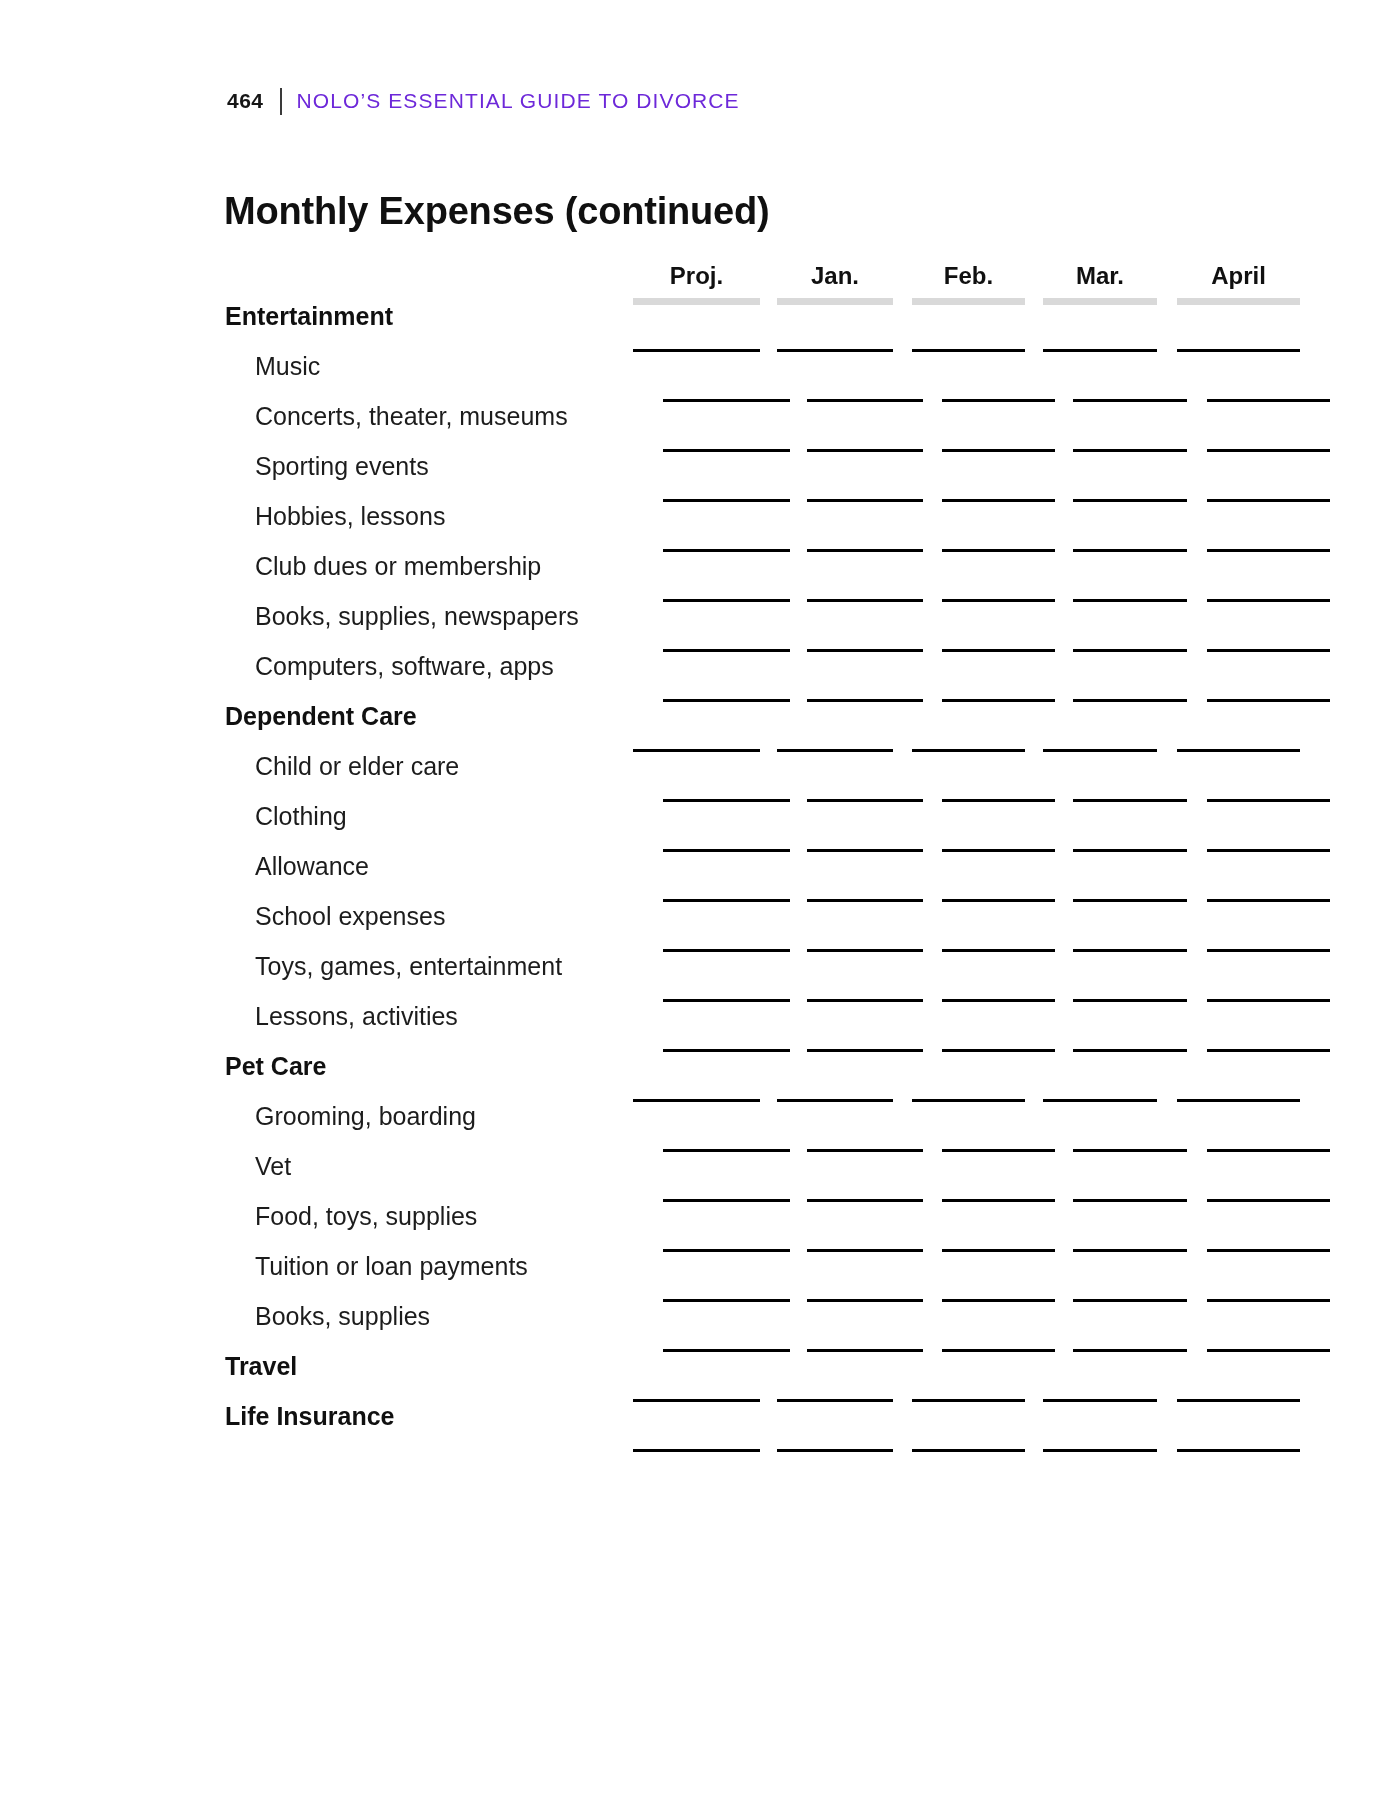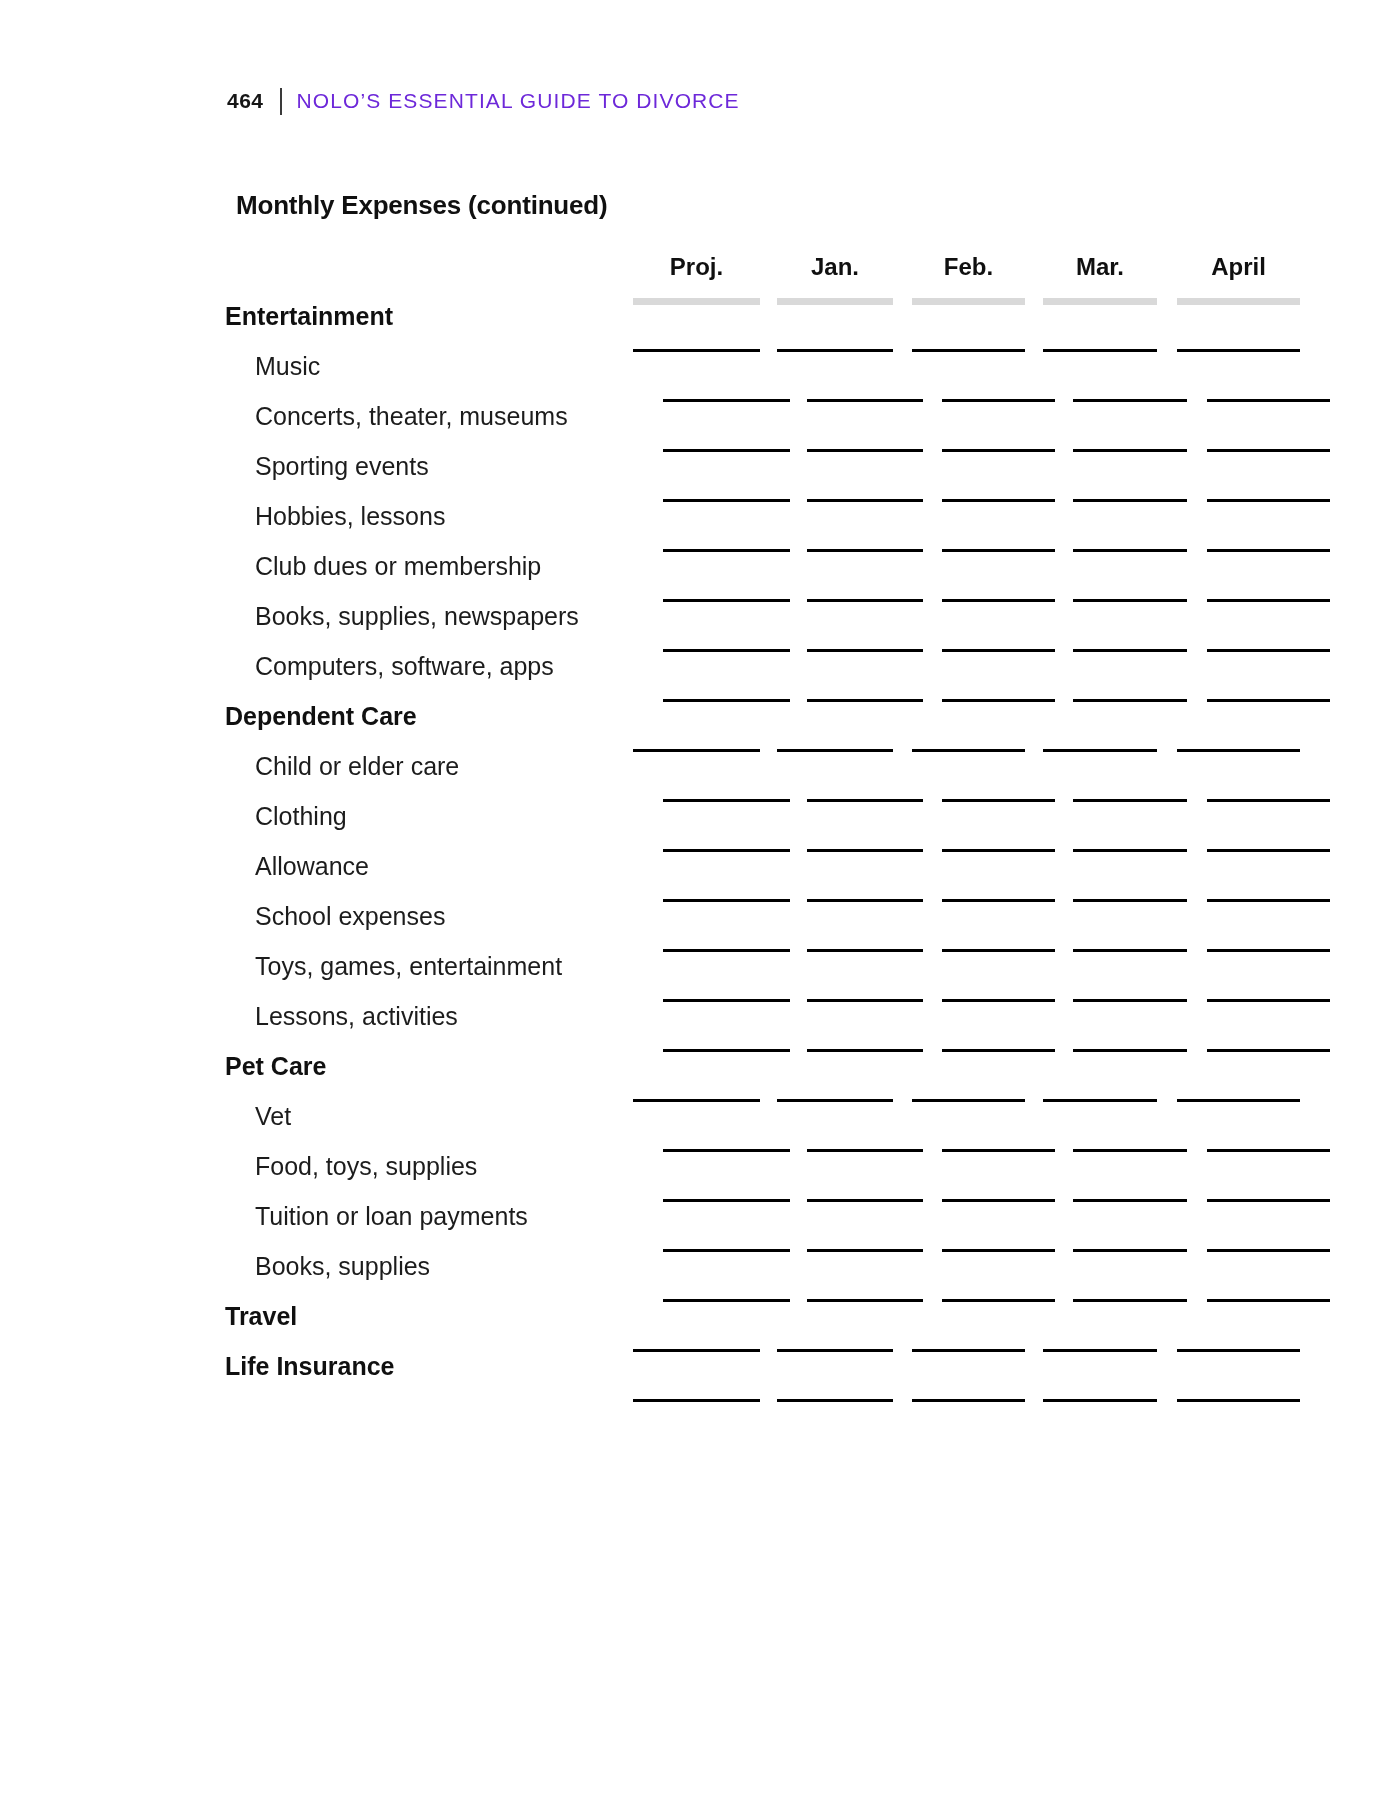--- a/index.html
+++ b/index.html
@@ -33,24 +33,24 @@
   }
   .book-title {
     font-weight: 400;
     letter-spacing: 1.1px;
     color: #6d28d9;
   }
 
   
   .section-title {
     position: absolute;
-    left: 236px;
+    left: 224px;
     top: 190px;
     margin: 0;
-    font-size: 26px;
+    font-size: 38px;
     font-weight: 700;
     letter-spacing: -0.2px;
     color: #101010;
   }
 
   
   .sheet {
     position: absolute;
     left: 225px;
     top: 255px;
@@ -62,21 +62,21 @@
     align-items: flex-end;
   }
   .label-spacer { width: 408px; flex: none; }
   .colhead {
     flex: none;
     align-self: flex-end;
     text-align: center;
     font-size: 24px;
     font-weight: 700;
     color: #101010;
-    padding-bottom: 17px;
+    padding-bottom: 8px;
     border-bottom: 7px solid #d9d9d9;
     box-sizing: border-box;
   }
   .rows { margin-top: -3px; }
   .row {
     display: flex;
     height: 50px;
     align-items: flex-start;
   }
   .row-label {
@@ -250,20 +250,28 @@
   </div>
         <div class="row category">
     <div class="row-label">Pet Care</div>
     <div class="cell"></div>
     <div class="cell"></div>
     <div class="cell"></div>
     <div class="cell"></div>
     <div class="cell"></div>
   </div>
         <div class="row item">
+    <div class="row-label">Grooming, boarding</div>
+    <div class="cell"></div>
+    <div class="cell"></div>
+    <div class="cell"></div>
+    <div class="cell"></div>
+    <div class="cell"></div>
+  </div>
+        <div class="row item">
     <div class="row-label">Vet</div>
     <div class="cell"></div>
     <div class="cell"></div>
     <div class="cell"></div>
     <div class="cell"></div>
     <div class="cell"></div>
   </div>
         <div class="row item">
     <div class="row-label">Food, toys, supplies</div>
     <div class="cell"></div>

